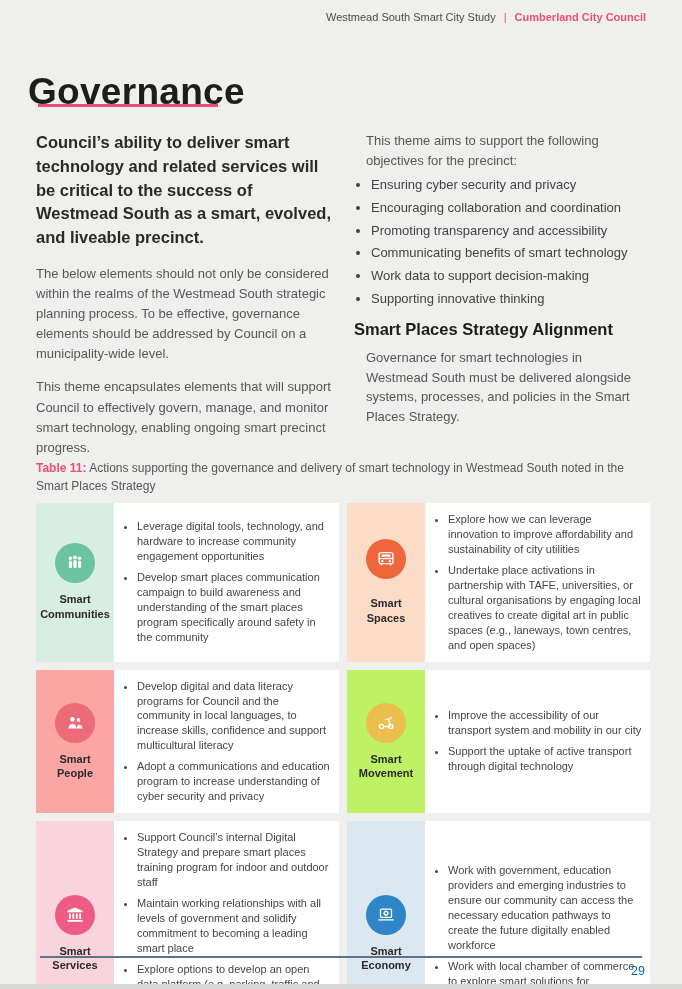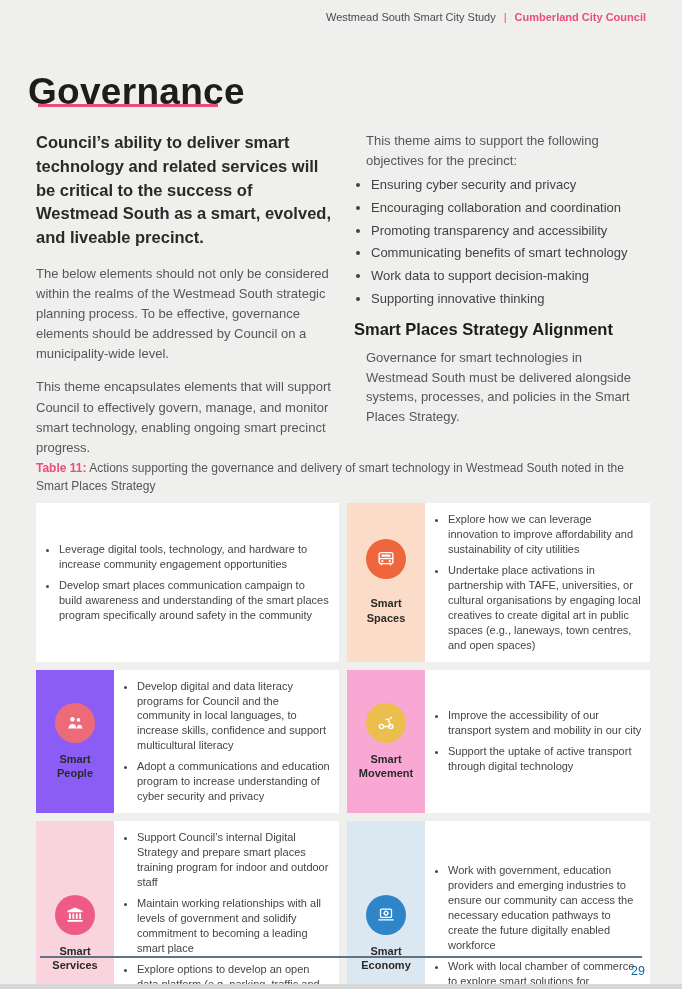--- a/index.html
+++ b/index.html
@@ -78,20 +78,33 @@
       <p class="focus-intro">Governance for smart technologies in Westmead South must be delivered alongside systems, processes, and policies in the Smart Places Strategy.</p>
     </div>
   </div>
 
   <div class="caption">
     <span class="cap-label">Table 11:</span><span> Actions supporting the governance and delivery of smart technology in Westmead South noted in the Smart Places Strategy</span>
   </div>
 
   <div class="theme-grid">
       <div class="cell">
+        <div class="label-box" style="background: rgb(216, 237, 228);">
+          <div class="icon-circle" style="background: rgb(108, 195, 160);">
+            <svg viewBox="0 0 24 24" width="22" height="22" fill="#fff">
+              <circle cx="7" cy="6.8" r="1.9"></circle>
+              <circle cx="12" cy="6" r="2.1"></circle>
+              <circle cx="17" cy="6.8" r="1.9"></circle>
+              <rect x="5.3" y="9.4" width="3.4" height="8.2" rx="1.7"></rect>
+              <rect x="10.2" y="8.8" width="3.6" height="8.8" rx="1.8"></rect>
+              <rect x="15.3" y="9.4" width="3.4" height="8.2" rx="1.7"></rect>
+            </svg>
+          </div>
+          <div class="cell-label">Smart Communities</div>
+        </div>
         <div class="cell-content">
           <ul class="cell-bullets">
             <li>Leverage digital tools, technology, and hardware to increase community engagement opportunities</li>
             <li>Develop smart places communication campaign to build awareness and understanding of the smart places program specifically around safety in the community</li>
           </ul>
         </div>
       </div>
       <div class="cell">
         <div class="label-box" style="background: rgb(251, 220, 201); gap: 8px;">
           <div class="icon-circle" style="background: rgb(240, 102, 60);">
@@ -108,40 +121,40 @@
           <div class="cell-label">Smart Spaces</div>
         </div>
         <div class="cell-content">
           <ul class="cell-bullets">
             <li>Explore how we can leverage innovation to improve affordability and sustainability of city utilities</li>
             <li>Undertake place activations in partnership with TAFE, universities, or cultural organisations by engaging local creatives to create digital art in public spaces (e.g., laneways, town centres, and open spaces)</li>
           </ul>
         </div>
       </div>
       <div class="cell">
-        <div class="label-box" style="background: #8b5cf6;">
+        <div class="label-box" style="background: #fca5a5;">
           <div class="icon-circle" style="background: rgb(237, 106, 121);">
             <svg viewBox="0 0 24 24" width="22" height="22" fill="#fff">
               <circle cx="9.2" cy="8" r="2.5"></circle>
               <circle cx="15.8" cy="8.6" r="2"></circle>
               <path d="M4.8 18c0-3 1.9-4.9 4.4-4.9s4.4 1.9 4.4 4.9z"></path>
               <path d="M13.9 18c.2-2.4 1.4-4 3-4 1.7 0 2.9 1.6 3.1 4z"></path>
             </svg>
           </div>
           <div class="cell-label">Smart People</div>
         </div>
         <div class="cell-content">
           <ul class="cell-bullets">
             <li>Develop digital and data literacy programs for Council and the community in local languages, to increase skills, confidence and support multicultural literacy</li>
             <li>Adopt a communications and education program to increase understanding of cyber security and privacy</li>
           </ul>
         </div>
       </div>
       <div class="cell">
-        <div class="label-box" style="background: #f9a8d4;">
+        <div class="label-box" style="background: #bef264;">
           <div class="icon-circle" style="background: rgb(236, 190, 78);">
             <svg viewBox="0 0 24 24" width="22" height="22" fill="none" stroke="#fff" stroke-width="1.5" stroke-linecap="round">
               <circle cx="7" cy="15.8" r="2.3"></circle>
               <circle cx="17.3" cy="15.8" r="2.3"></circle>
               <path d="M9.4 15.8h5.6"></path>
               <path d="M14.6 8.2l2.4 7.2"></path>
               <path d="M12.2 8.2h3.4"></path>
               <circle cx="17.6" cy="6.4" r="1.1" fill="#fff" stroke="none"></circle>
             </svg>
           </div>

